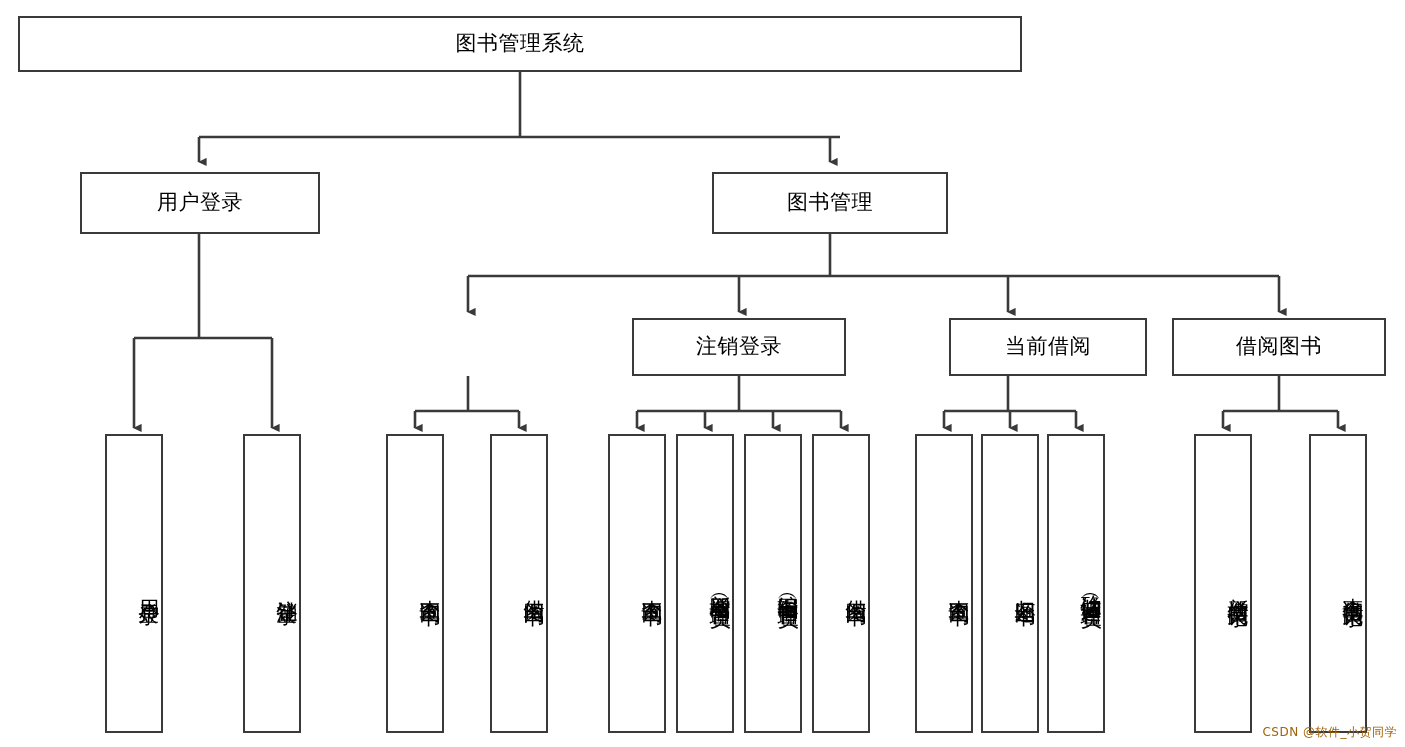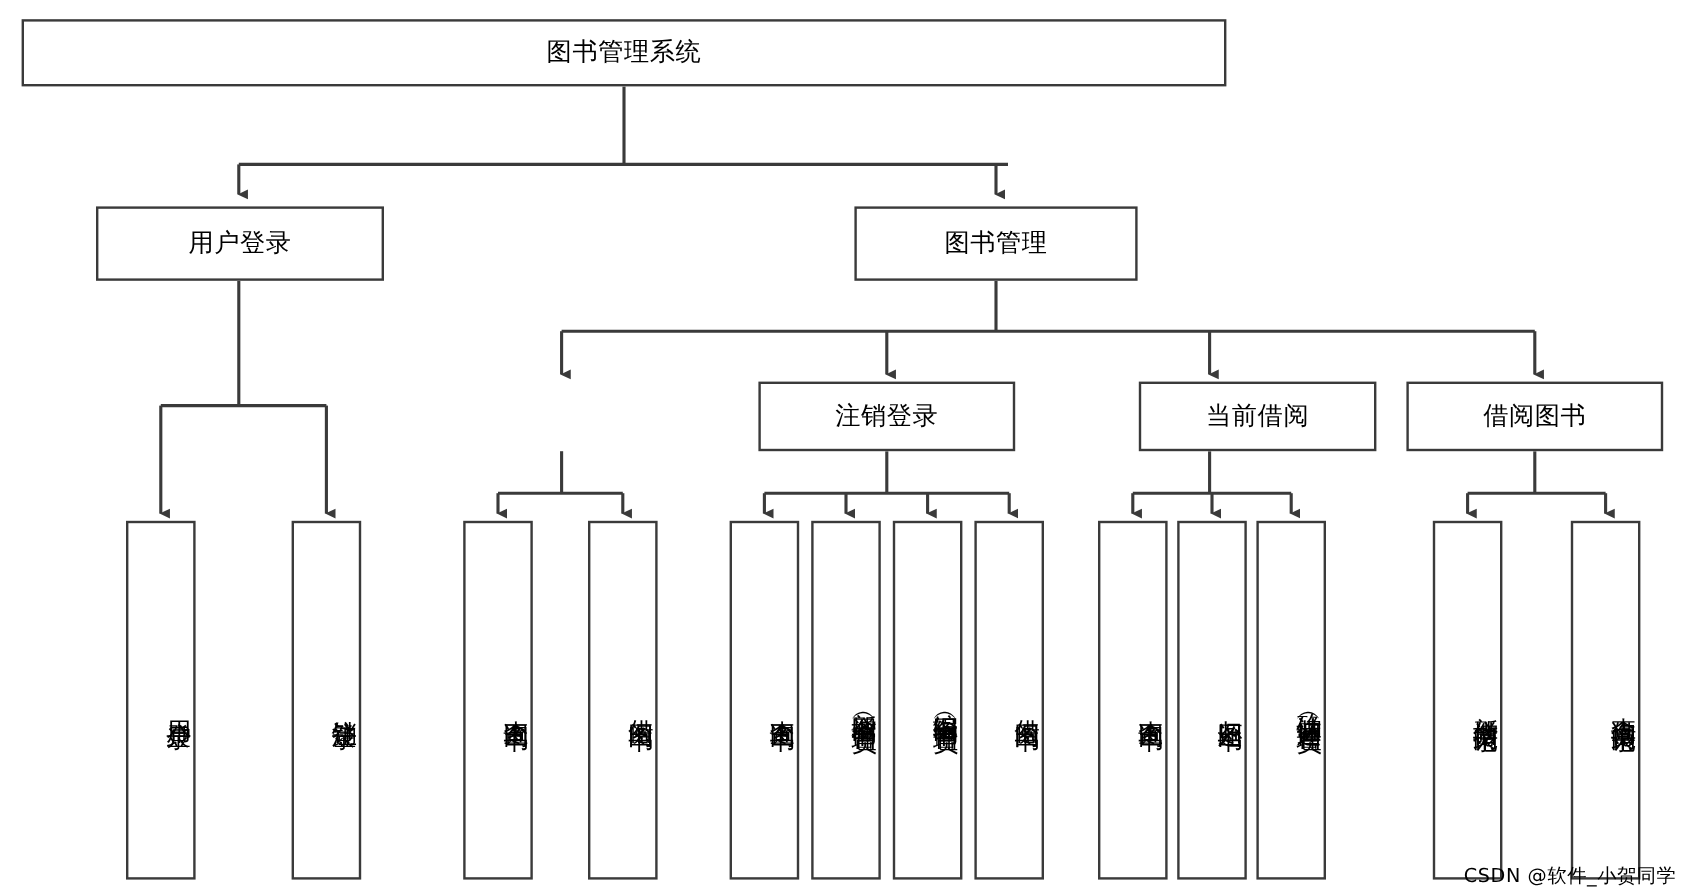--- a/index.html
+++ b/index.html
@@ -54,22 +54,22 @@
     white-space: nowrap;
   }
   .node-v .vlabel {
     writing-mode: vertical-rl;
     text-orientation: upright;
   }
   .watermark {
     position: absolute;
     right: 8px;
     bottom: 6px;
-    font-size: 16px;
-    color: #000000;
+    font-size: 12px;
+    color: #a16207;
     letter-spacing: 0.5px;
     white-space: nowrap;
     user-select: none;
   }
 </style>
 </head>
 <body>
 
 <div id="diagram-root">
 

